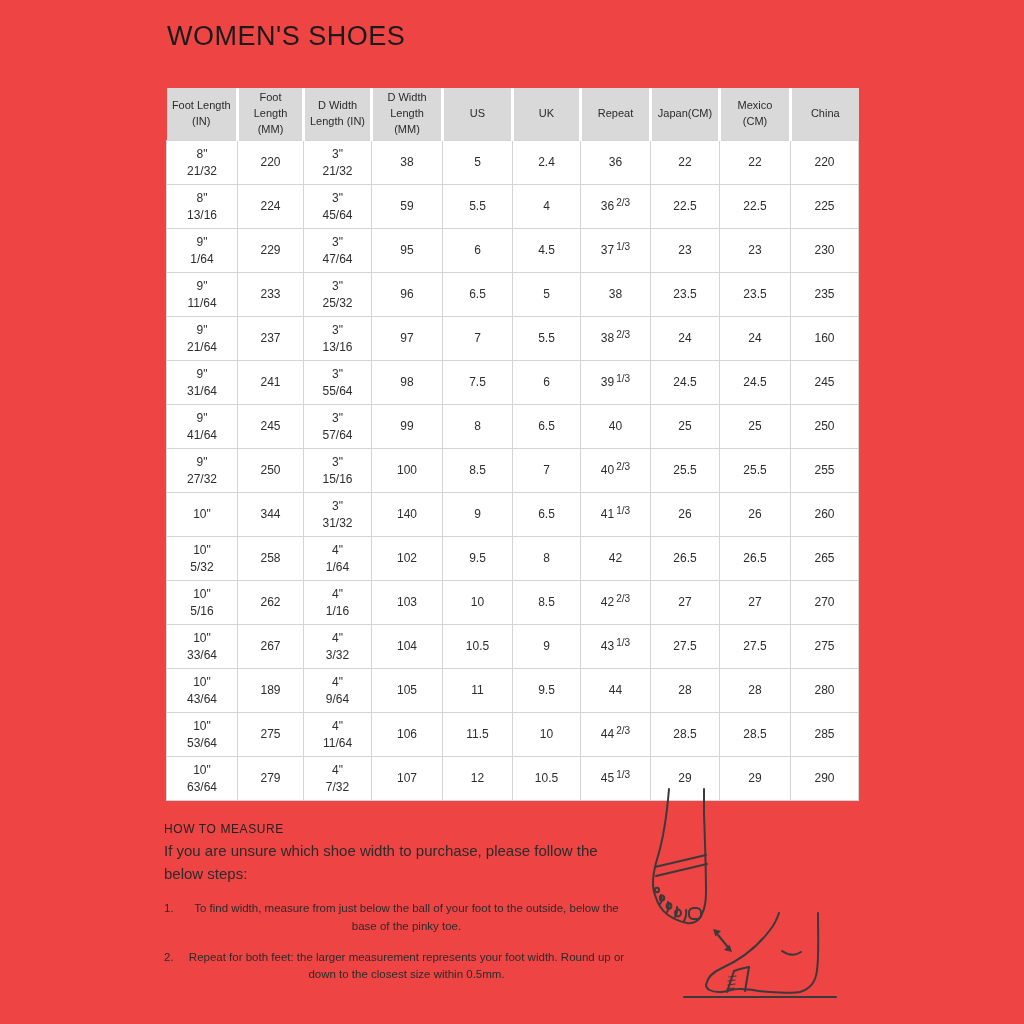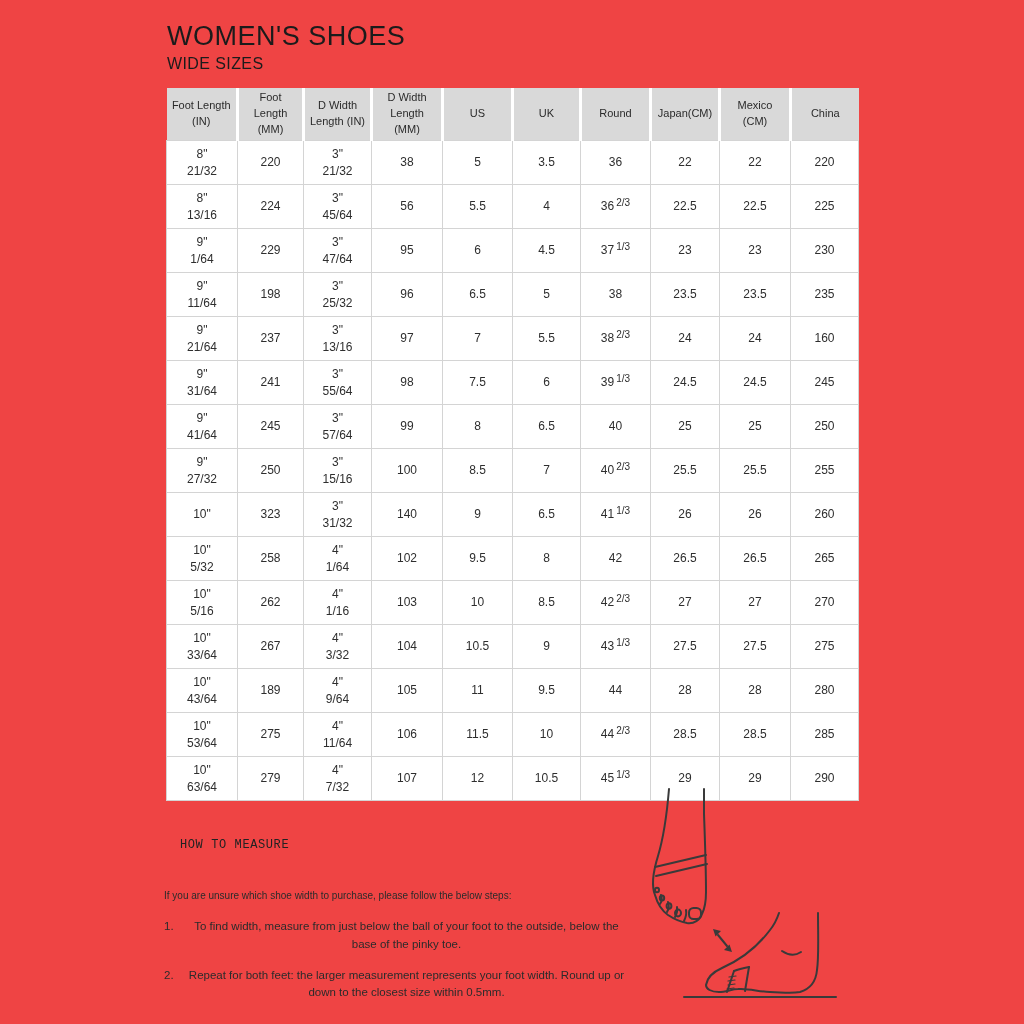--- a/index.html
+++ b/index.html
@@ -25,38 +25,37 @@
   }
   table.size thead th:first-child{border-left:0;text-align:center;}
   table.size tbody td{
     height:43px;text-align:center;vertical-align:middle;font-size:12px;line-height:1.4;
     border:1px solid #d4d4d4;background:#fff;white-space:pre-line;padding:0 2px;color:#2e2e2e;
   }
   .frac{font-size:10px;position:relative;top:-4px;margin-left:2px;letter-spacing:0;}
 
   
   .measure{position:absolute;left:164px;top:822px;width:468px;}
-  .measure h2{margin:16px;font-size:12px;font-weight:400;letter-spacing:.6px;color:#222;font-family:Liberation Mono, monospace;}
-  .measure .intro{margin:36px 0 0;font-size:10px;line-height:1.5;}
+  .measure h2{margin:0;font-size:12px;font-weight:400;letter-spacing:.6px;color:#222;}
+  .measure .intro{margin:4px 0 0;font-size:15px;line-height:1.5;}
   .steps{margin-top:15px;}
   .step{display:flex;margin-top:13px;font-size:11.5px;line-height:1.55;}
   .step .num{width:17px;flex:none;}
   .step .txt{flex:1;text-align:center;}
 
   
   .illus{position:absolute;left:622px;top:786px;}
 </style>
 </head>
 <body>
 
 <div class="page">
 
   <div class="titleblock">
     <h1>WOMEN'S SHOES</h1>
-    <div class="subtitle">WIDE SIZES</div>
   </div>
 
   <table class="size">
     <colgroup>
       <col style="width:71px">
         <col style="width:66px">
         <col style="width:68px">
         <col style="width:71px">
       <col style="width:70px">
         <col style="width:68px">
@@ -66,48 +65,48 @@
         <col style="width:68px">
     </colgroup>
     <thead>
       <tr id="head-row">
           <th>Foot Length (IN)</th>
           <th>Foot Length (MM)</th>
           <th>D Width Length (IN)</th>
           <th>D Width Length (MM)</th>
           <th>US</th>
           <th>UK</th>
-          <th>Round</th>
+          <th>Repeat</th>
           <th>Japan(CM)</th>
           <th>Mexico (CM)</th>
           <th>China</th>
         </tr>
     </thead>
     <tbody id="table-body">
         <tr>
           <td>8"
 21/32</td>
           <td>220</td>
           <td>3"
 21/32</td>
           <td>38</td>
           <td>5</td>
-          <td>3.5</td>
+          <td>2.4</td>
           <td>36</td>
           <td>22</td>
           <td>22</td>
           <td>220</td>
         </tr>
         <tr>
           <td>8"
 13/16</td>
           <td>224</td>
           <td>3"
 45/64</td>
-          <td>56</td>
+          <td>59</td>
           <td>5.5</td>
           <td>4</td>
           <td>36<span class="frac">2/3</span></td>
           <td>22.5</td>
           <td>22.5</td>
           <td>225</td>
         </tr>
         <tr>
           <td>9"
 1/64</td>
@@ -118,21 +117,21 @@
           <td>6</td>
           <td>4.5</td>
           <td>37<span class="frac">1/3</span></td>
           <td>23</td>
           <td>23</td>
           <td>230</td>
         </tr>
         <tr>
           <td>9"
 11/64</td>
-          <td>198</td>
+          <td>233</td>
           <td>3"
 25/32</td>
           <td>96</td>
           <td>6.5</td>
           <td>5</td>
           <td>38</td>
           <td>23.5</td>
           <td>23.5</td>
           <td>235</td>
         </tr>
@@ -187,21 +186,21 @@
           <td>100</td>
           <td>8.5</td>
           <td>7</td>
           <td>40<span class="frac">2/3</span></td>
           <td>25.5</td>
           <td>25.5</td>
           <td>255</td>
         </tr>
         <tr>
           <td>10"</td>
-          <td>323</td>
+          <td>344</td>
           <td>3"
 31/32</td>
           <td>140</td>
           <td>9</td>
           <td>6.5</td>
           <td>41<span class="frac">1/3</span></td>
           <td>26</td>
           <td>26</td>
           <td>260</td>
         </tr>

